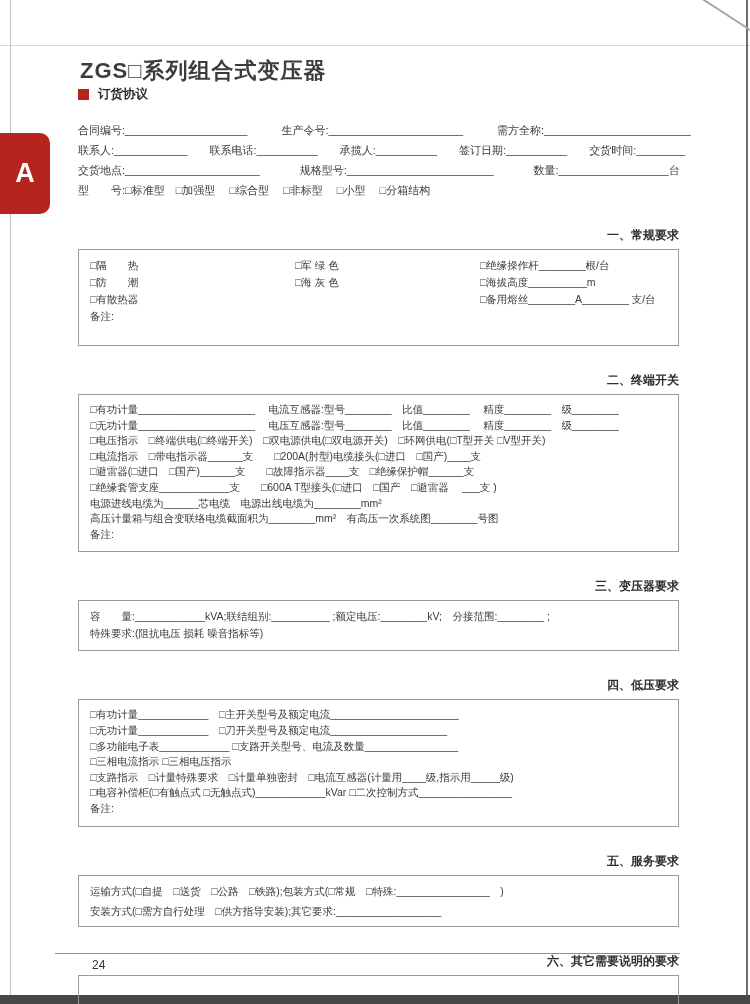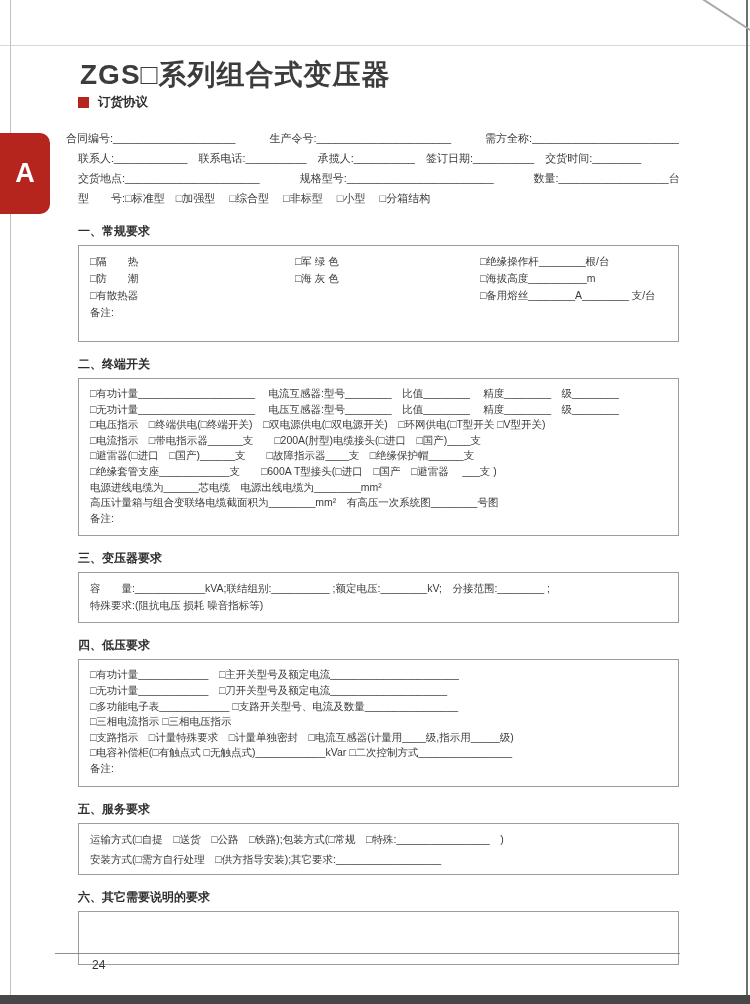--- a/index.html
+++ b/index.html
@@ -17,32 +17,32 @@
 
   .tab {
     position:absolute; left:0; top:133px; width:50px; height:81px;
     background:#b5251d; border-radius:0 10px 10px 0;
     display:flex; align-items:center; justify-content:center;
     color:#ffffff; font-size:27px; font-weight:bold;
   }
 
   .content { position:absolute; left:78px; top:0; width:601px; }
 
-  .title { margin:56px 0 0 2px; font-size:28px; font-weight:600; color:#3c3c3c; letter-spacing:1px; }
+  .title { margin:56px 0 0 2px; font-size:22px; font-weight:600; color:#3c3c3c; letter-spacing:1px; }
 
   .agreement { display:flex; align-items:center; gap:9px;
                font-weight:bold; font-size:12.5px; color:#2e2e2e; }
   .red-sq { width:11px; height:11px; background:#b5251d; flex:0 0 auto; }
 
   .fh { margin-top:17px; font-size:11px; color:#3a3a3a; }
   .fh .row { display:flex; line-height:20px; white-space:pre; }
-  .fh .r1 { gap:34px;justify-content:flex-end; } .fh .r2 { gap:11px; } .fh .r3 { gap:40px; }
+  .fh .r1 { gap:34px; } .fh .r2 { gap:22px; } .fh .r3 { gap:40px; }
   .fh .r4 { line-height:21px; white-space:pre-wrap; }
 
-  .sec-h { font-size:12px; font-weight:bold; color:#2e2e2e; margin:14px 0 5px; }
+  .sec-h { font-size:12px; font-weight:bold; color:#2e2e2e; margin:26px 0 5px;text-align:right; }
   .box { border:1px solid #9c9c9c; padding:7px 11px 9px; font-size:10.5px; color:#3a3a3a; }
   .line { line-height:15.6px; white-space:pre-wrap; }
 
   .box1 { padding-bottom:20px; }
   .box1 .cols { display:grid; grid-template-columns:205px 185px 1fr; }
   .box1 .line { line-height:17px; }
 
   .box3 .line { line-height:17px; }
   .box3 { padding-bottom:8px; }
 

